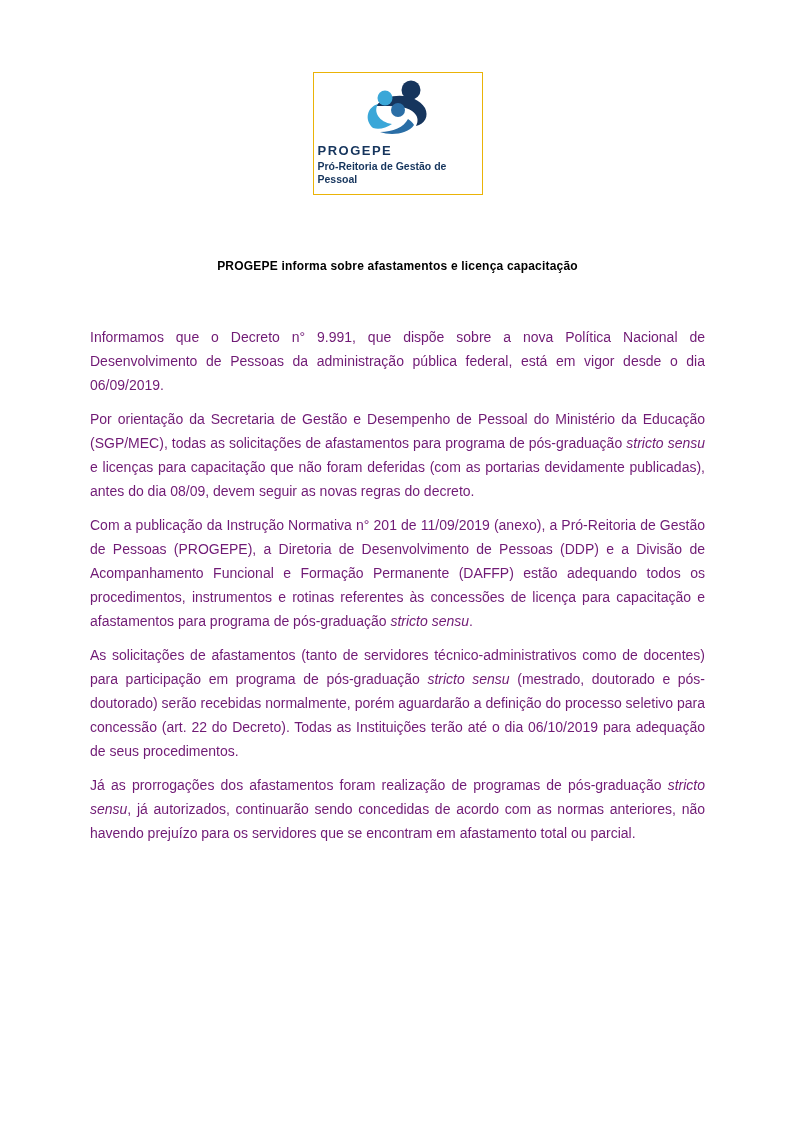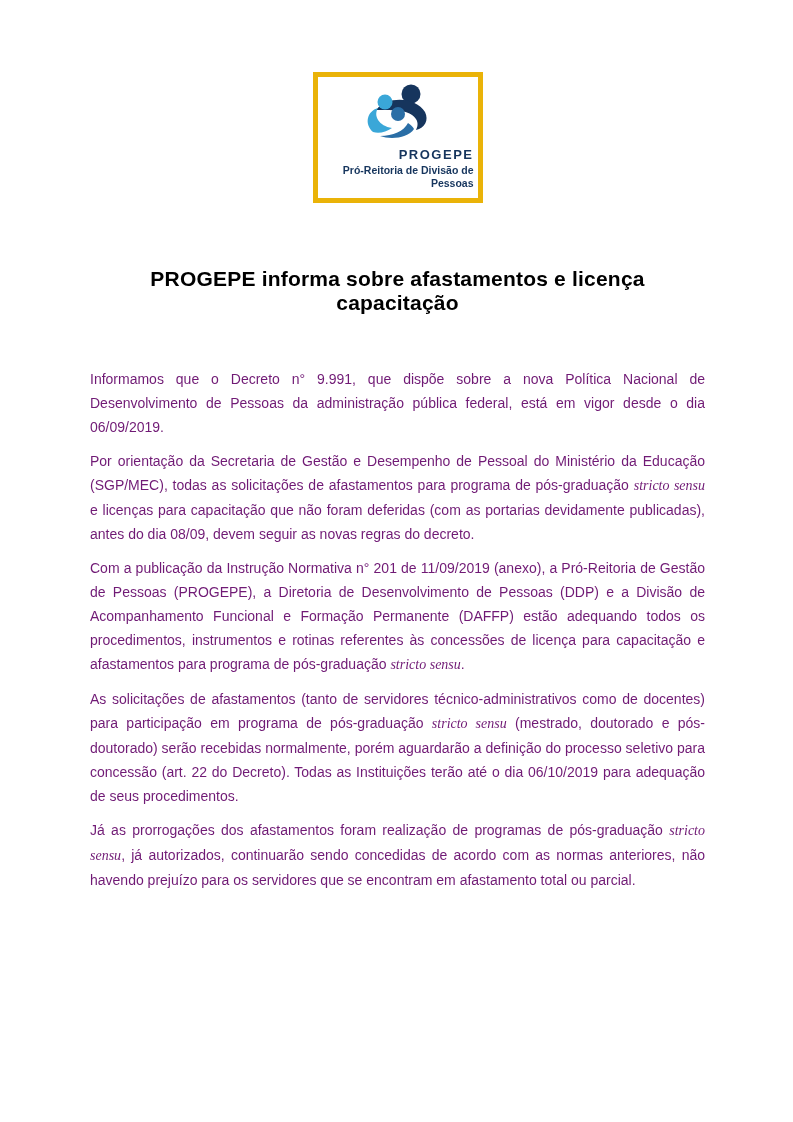--- a/index.html
+++ b/index.html
@@ -10,77 +10,77 @@
     box-sizing: border-box;
     margin: 0 auto;
     background: #ffffff;
     font-family: "Liberation Sans", sans-serif;
     padding: 72px 88px 0 90px;
     overflow: hidden;
   }
   .logo-wrap {
     width: 170px;
     margin: 0 auto;
-    text-align: right;
-    border: 5px solid #eab308;
+    text-align: left;
+    border: 1px solid #eab308;
     padding: 6px 4px 8px;
     box-sizing: border-box;
   }
   .logo-icon { display: block; margin: 0 auto 2px; }
   .logo-name {
     color: #16355d;
     font-weight: bold;
     font-size: 13px;
     letter-spacing: 1.5px;
     line-height: 15px;
   }
   .logo-sub {
     color: #16355d;
     font-weight: bold;
     font-size: 10.5px;
     line-height: 13px;
     margin-top: 2px;
   }
   .doc-title {
     text-align: center;
-    font-size: 21px;
+    font-size: 12px;
     font-weight: bold;
     color: #000000;
     margin: 64px 0 0 0;
     letter-spacing: 0.2px;
   }
   .doc-body {
     margin-top: 52px;
     color: #701a75;
     font-size: 14px;
     line-height: 24px;
     text-align: justify;
   }
   .doc-body p { margin: 0 0 10px 0; }
-  .it { font-style: italic; font-family: Liberation Serif, serif; }
+  .it { font-style: italic; }
 </style>
 </head>
 <body>
 
 <div class="page">
 
   <div class="logo-wrap">
     <svg class="logo-icon" width="100" height="62" viewBox="0 0 100 62" aria-hidden="true">
 
       <circle cx="63" cy="11" r="9.5" fill="#16355d"></circle>
       <path d="M28 27 C40 12, 68 14, 77 29 C81 37, 77 45, 68 47 C73 38, 66 30, 53 28 C44 26.5, 35 27, 28 27 Z" fill="#16355d"></path>
 
       <circle cx="37" cy="19" r="7.5" fill="#3aa7d8"></circle>
       <path d="M25 49 C16 41, 19 28, 30 25 C25 33, 31 43, 44 45 C38 49, 31 51, 25 49 Z" fill="#3aa7d8"></path>
 
       <circle cx="50" cy="31" r="7" fill="#2a6ea6"></circle>
       <path d="M66 46 C60 55, 43 57, 32 53 C45 53, 56 48, 60 40 C63 42, 65 44, 66 46 Z" fill="#2a6ea6"></path>
     </svg>
     <div class="logo-name">PROGEPE</div>
-    <div class="logo-sub">Pró-Reitoria de Divisão de Pessoas</div>
+    <div class="logo-sub">Pró-Reitoria de Gestão de Pessoal</div>
   </div>
 
   <h1 class="doc-title">PROGEPE informa sobre afastamentos e licença capacitação</h1>
 
   <div class="doc-body">
 
     <p><span>Informamos que o Decreto n° 9.991, que dispõe sobre a nova Política Nacional de Desenvolvimento de Pessoas da administração pública federal, está em vigor desde o dia 06/09/2019.</span></p>
 
     <p><span>Por orientação da Secretaria de Gestão e Desempenho de Pessoal do Ministério da Educação (SGP/MEC), todas as solicitações de afastamentos para programa de pós-graduação </span><span class="it">stricto sensu</span><span> e licenças para capacitação que não foram deferidas (com as portarias devidamente publicadas), antes do dia 08/09,  devem seguir as novas regras do decreto.</span></p>
 

